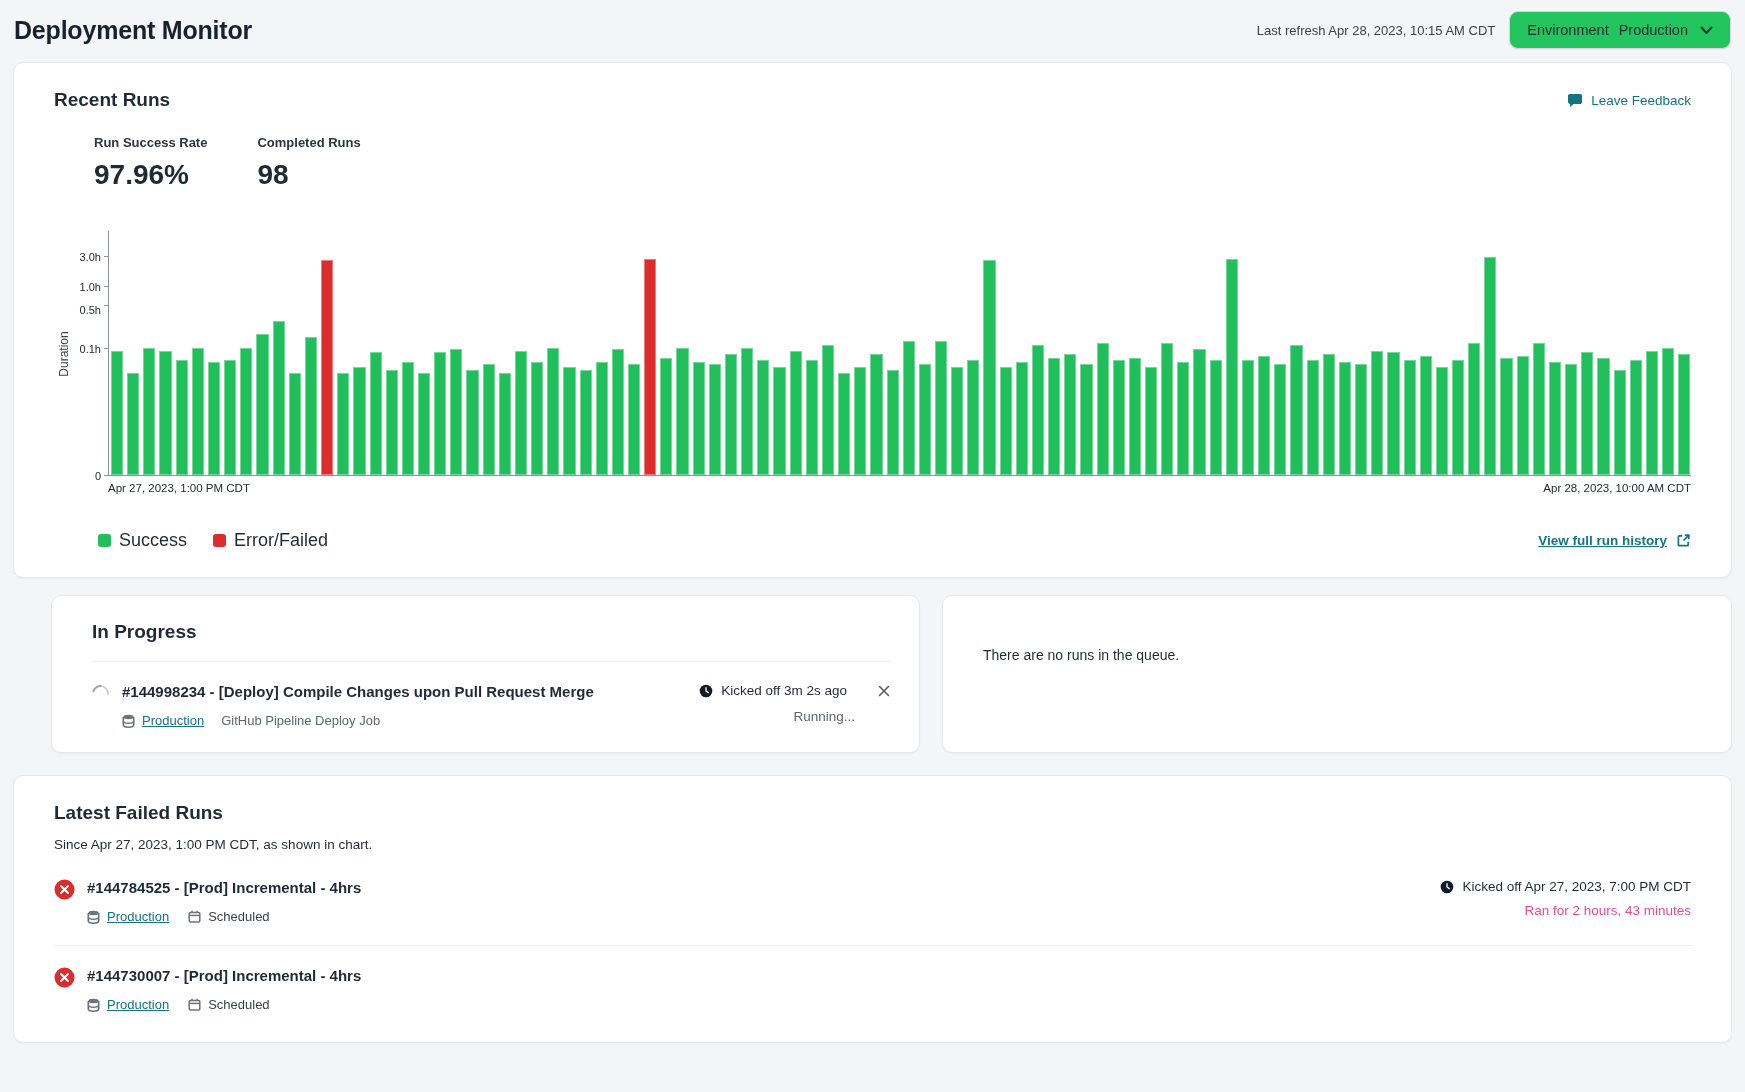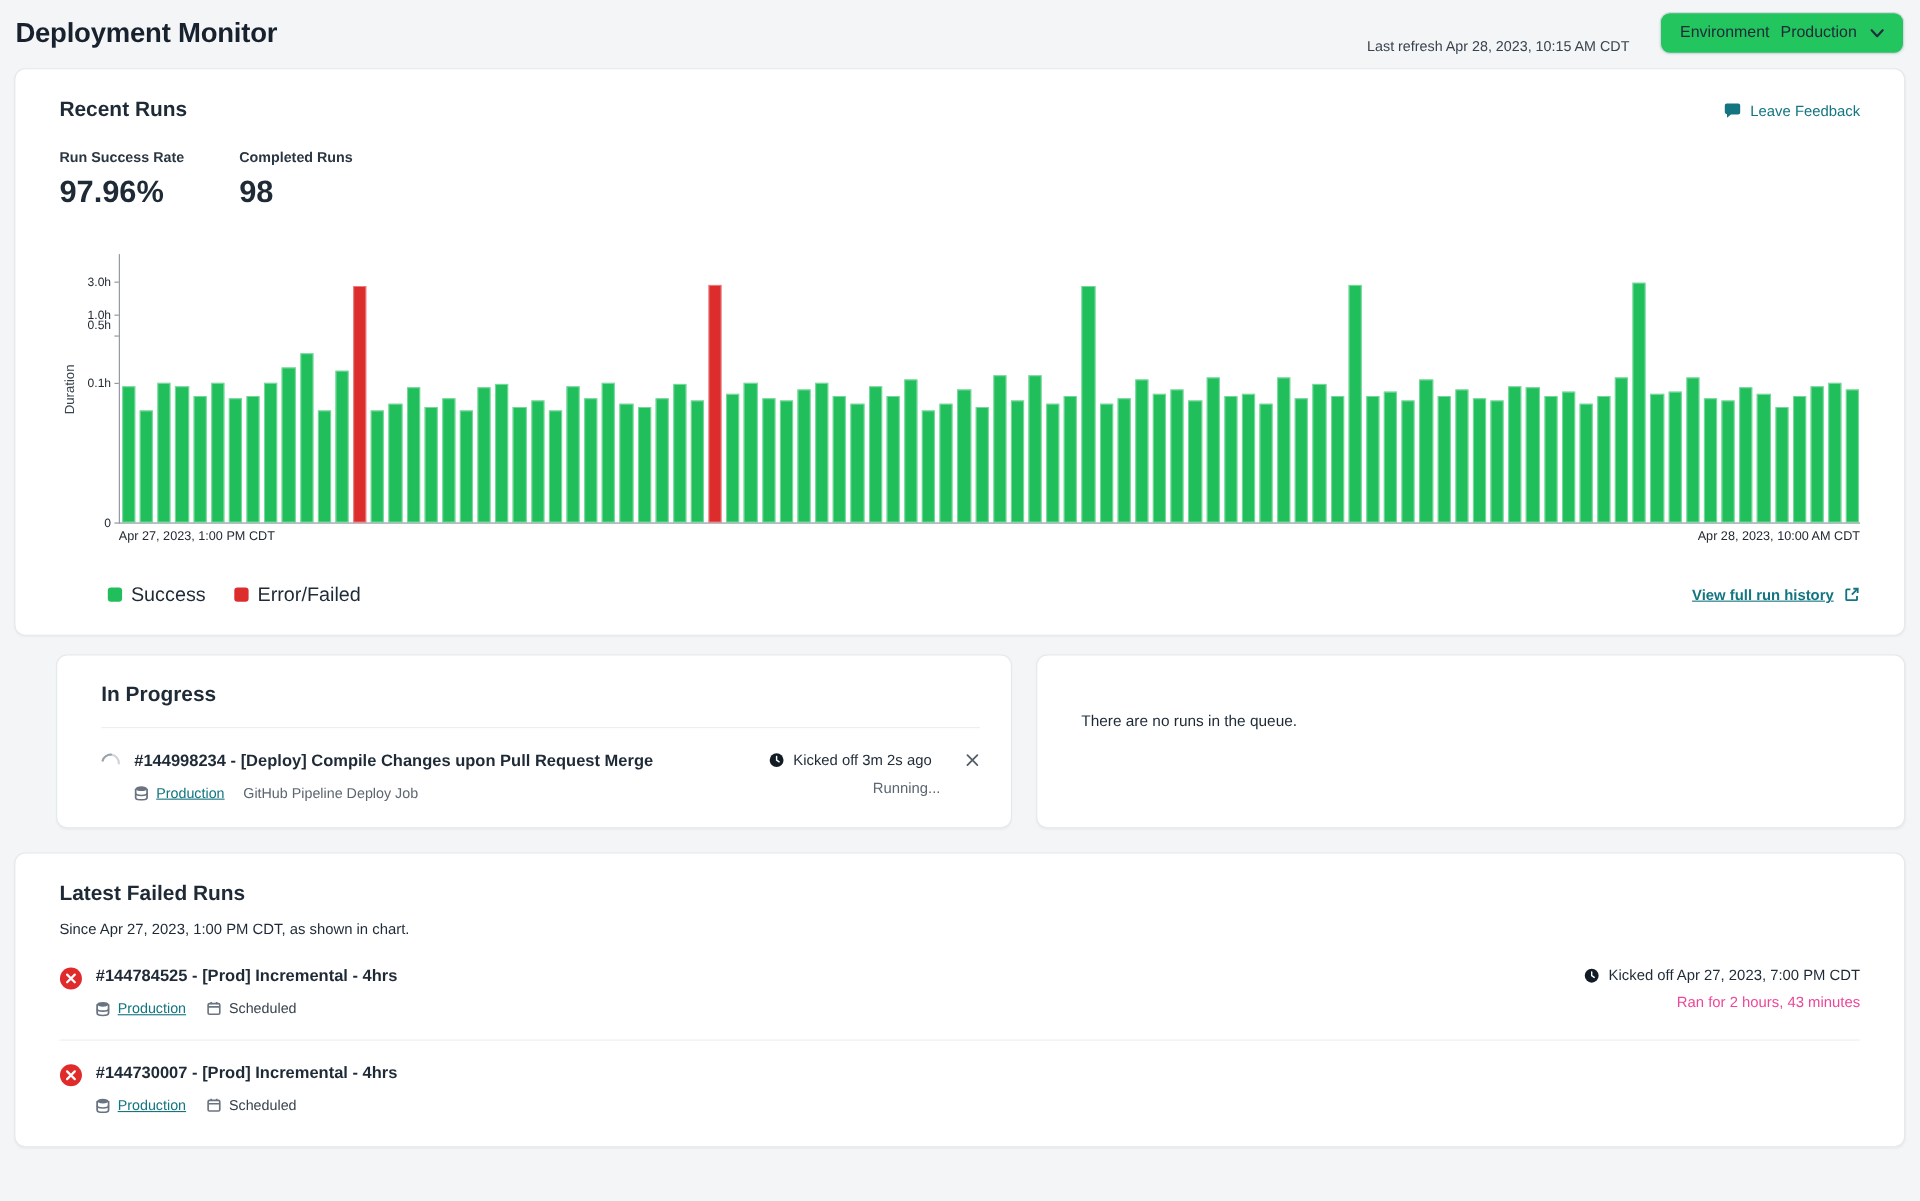--- a/index.html
+++ b/index.html
@@ -9,42 +9,42 @@
     background:#F4F5F7;
     font-family:"Liberation Sans", sans-serif;
     color:#1F2A37;
     overflow:hidden;
   }
   .page { padding:0 13px; }
 
   
   .topbar { display:flex; justify-content:space-between; align-items:center; padding:11px 1px 13px 1px; }
   .page-title { font-size:25px; font-weight:700; color:#18222E; letter-spacing:-0.2px; margin:0; }
-  .topbar-right { display:flex; align-items:flex-end; gap:28px; }
+  .topbar-right { display:flex; align-items:center; gap:14px; }
   .last-refresh { font-size:13px; color:#39434D; }
   .env-select {
     display:flex; align-items:center; gap:12px;
     background:#22c55e; border:1px solid #D3D8DE; border-radius:9px;
     padding:10px 17px; font-size:14.5px; color:#1F2A37; cursor:pointer;
     font-family:inherit; box-shadow:0 1px 2px rgba(16,24,40,.05);
   }
   .env-select .env-val { margin-left:-2px; }
 
   
   .card {
     background:#fff; border:1px solid #E5E8EC; border-radius:10px;
     box-shadow:0 1px 2px rgba(16,24,40,.04);
   }
   .card-head { display:flex; justify-content:space-between; align-items:center; }
   h2.card-title { font-size:19px; font-weight:700; color:#1F2A37; margin:0; }
 
   
   .recent-runs { padding:26px 40px 26px 40px; }
   .feedback-link { display:flex; align-items:center; gap:8px; color:#137580; font-size:13.5px; cursor:pointer; text-decoration:none; }
-  .stats { display:flex; margin-top:24px; }
+  .stats { display:flex; margin-top:24px;margin-left:40px; }
   .stat { margin-right:50px; }
   .stat-label { font-size:13px; font-weight:700; color:#2A3642; }
   .stat-value { font-size:28px; font-weight:700; color:#1F2A37; margin-top:9px; }
 
   .chart-row { display:flex; margin-top:40px; }
   .y-axis-title {
     width:20px; display:flex; align-items:center; justify-content:center;
     font-size:12px; color:#39434D;
   }
   .y-axis-title span { transform:rotate(-90deg); white-space:nowrap; display:block; }
@@ -144,21 +144,21 @@
 
     <div class="chart-row">
       <div class="y-axis-title">
         <span>Duration</span>
       </div>
       <div class="y-gutter" id="y-gutter">
           <span class="y-tick-label" style="bottom: 218.582px;">3.0h</span>
           <span class="y-tick-mark" style="bottom: 218.582px;"></span>
           <span class="y-tick-label" style="bottom: 189px;">1.0h</span>
           <span class="y-tick-mark" style="bottom: 189px;"></span>
-          <span class="y-tick-label" style="bottom: 180px;">0.5h</span>
+          <span class="y-tick-label" style="bottom: 166px;">0.5h</span>
           <span class="y-tick-mark" style="bottom: 170.336px;"></span>
           <span class="y-tick-label" style="bottom: 127px;">0.1h</span>
           <span class="y-tick-mark" style="bottom: 127px;"></span>
           <span class="y-tick-label" style="bottom: 0px;">0</span>
           <span class="y-tick-mark" style="bottom: 0px;"></span>
         </div>
       <div class="plot">
         <div class="bars" id="bars">
             <div class="bar" title="0.09h" style="height: 124.2px; background: rgb(33, 191, 92);"></div>
             <div class="bar" title="0.04h" style="height: 102.3px; background: rgb(33, 191, 92);"></div>

